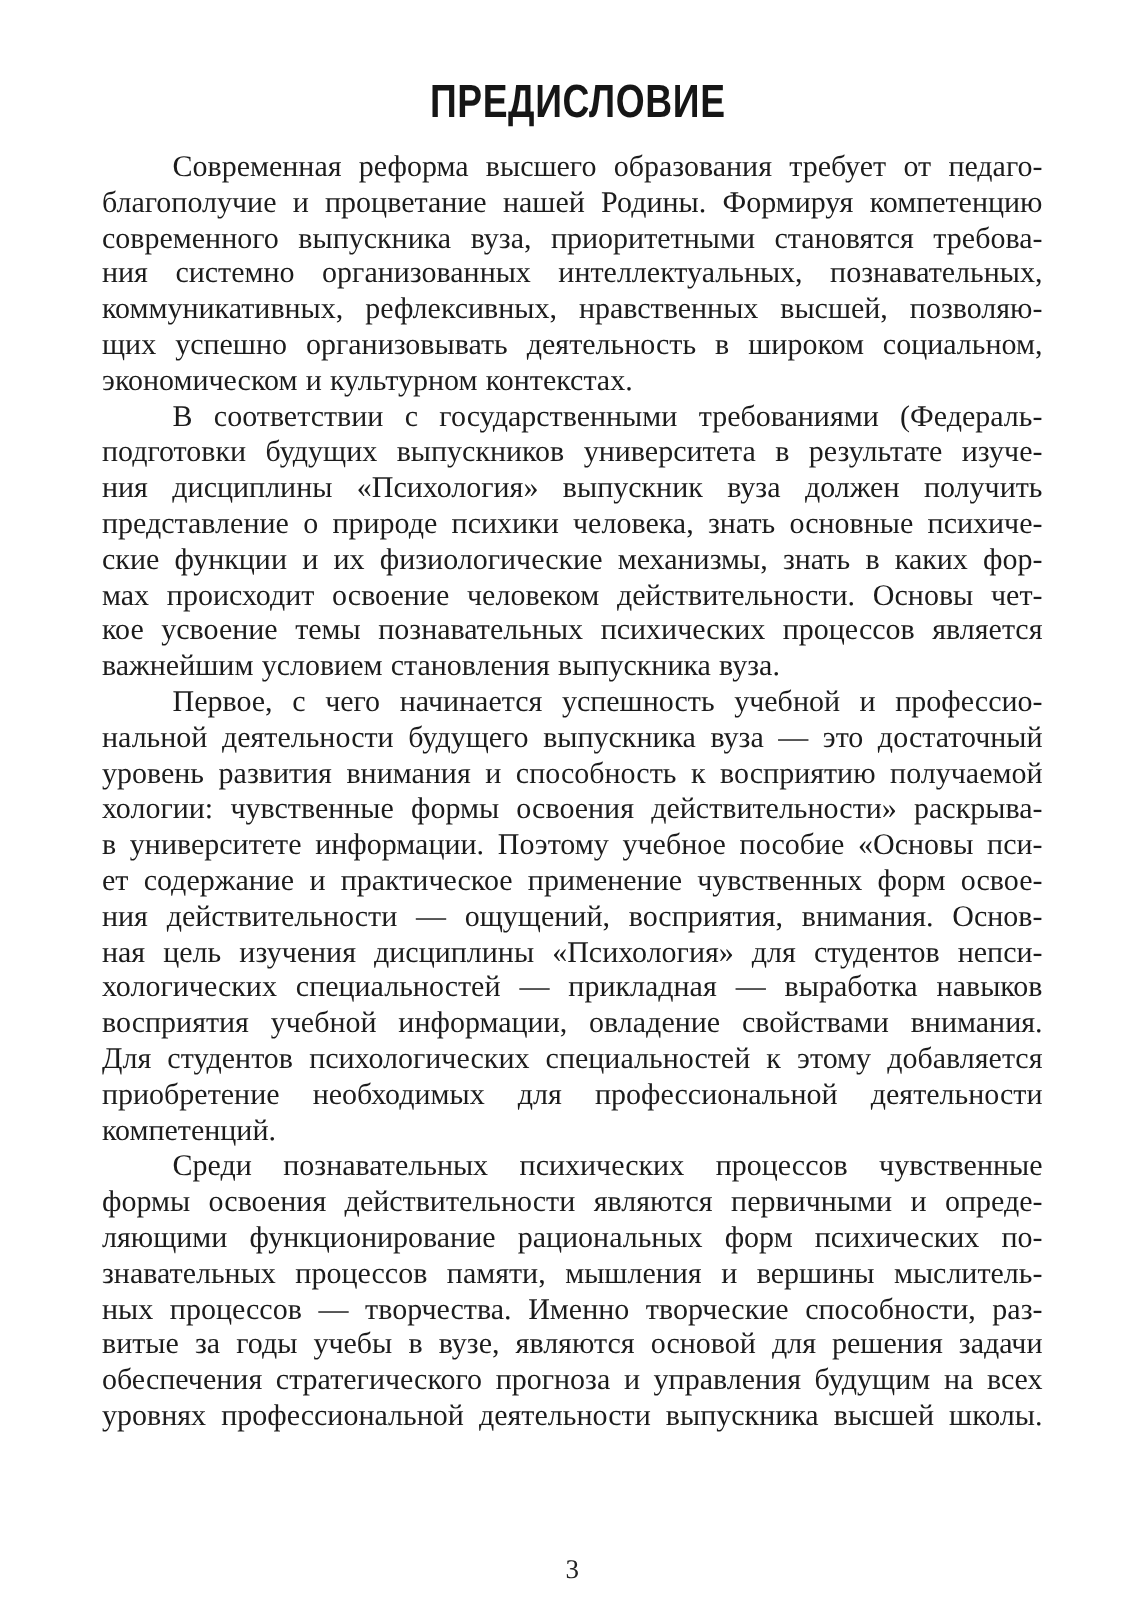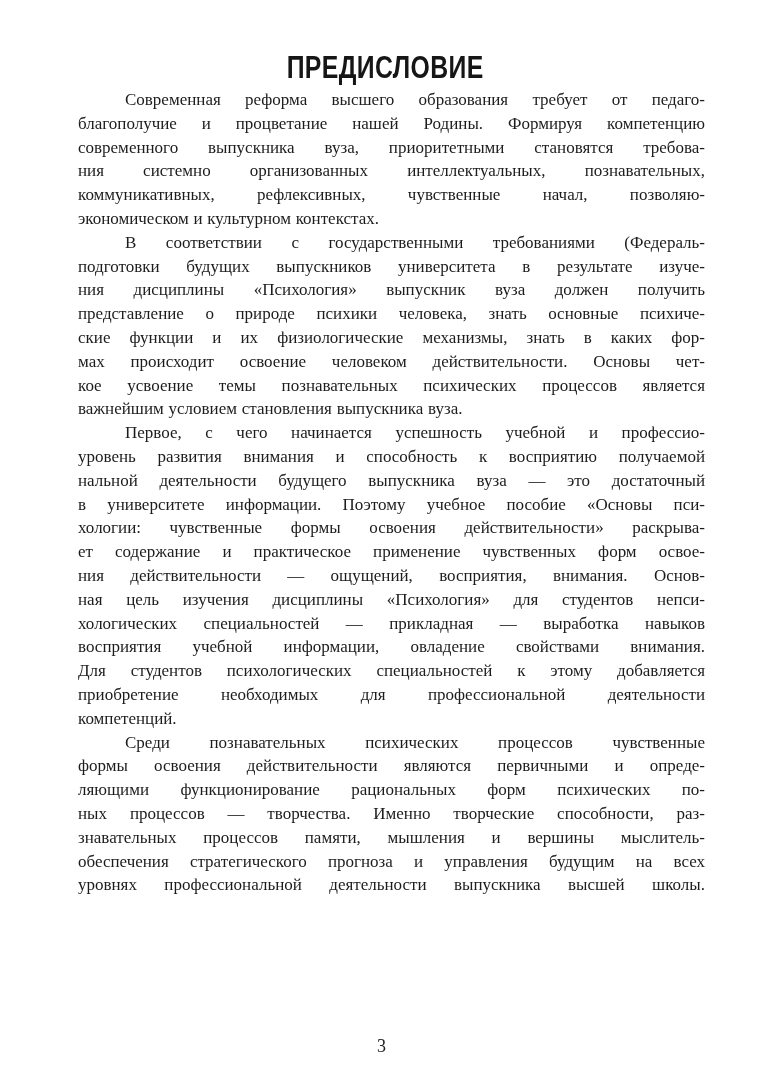--- a/index.html
+++ b/index.html
@@ -30,26 +30,25 @@
     font-size: 31px;
     line-height: 36px;
     letter-spacing: 0.5px;
     transform: scaleX(0.80);
     transform-origin: center;
     white-space: nowrap;
     color: #161616;
   }
   .content {
     position: absolute;
-    top: 88px;
+    top: 100px;
     left: 68px;
     width: 627px;
-    font-size: 17px;
+    font-size: 20px;
     line-height: 23.8px;
-    margin-left: 10px;
   }
   .line {
     text-align: justify;
     text-align-last: justify;
     word-spacing: 0.5px;
   }
   .line.last {
     text-align-last: left;
   }
   .line.indent {
@@ -72,46 +71,48 @@
 <div class="page">
   <div class="title-wrap">
     <span class="title">ПРЕДИСЛОВИЕ</span>
   </div>
 
   <div class="content">
       <div class="line indent">Современная реформа высшего образования требует от педаго-</div>
       <div class="line">благополучие и процветание нашей Родины. Формируя компетенцию</div>
       <div class="line">современного выпускника вуза, приоритетными становятся требова-</div>
       <div class="line">ния системно организованных интеллектуальных, познавательных,</div>
-      <div class="line">коммуникативных, рефлексивных, чувственные начал, позволяю-</div>
+      <div class="line">коммуникативных, рефлексивных, нравственных высшей, позволяю-</div>
+      <div class="line">щих успешно организовывать деятельность в широком социальном,</div>
       <div class="line last">экономическом и культурном контекстах.</div>
       <div class="line indent">В соответствии с государственными требованиями (Федераль-</div>
       <div class="line">подготовки будущих выпускников университета в результате изуче-</div>
       <div class="line">ния дисциплины «Психология» выпускник вуза должен получить</div>
       <div class="line">представление о природе психики человека, знать основные психиче-</div>
       <div class="line">ские функции и их физиологические механизмы, знать в каких фор-</div>
       <div class="line">мах происходит освоение человеком действительности. Основы чет-</div>
       <div class="line">кое усвоение темы познавательных психических процессов является</div>
       <div class="line last">важнейшим условием становления выпускника вуза.</div>
       <div class="line indent">Первое, с чего начинается успешность учебной и профессио-</div>
+      <div class="line">нальной деятельности будущего выпускника вуза — это достаточный</div>
       <div class="line">уровень развития внимания и способность к восприятию получаемой</div>
-      <div class="line">нальной деятельности будущего выпускника вуза — это достаточный</div>
+      <div class="line">хологии: чувственные формы освоения действительности» раскрыва-</div>
       <div class="line">в университете информации. Поэтому учебное пособие «Основы пси-</div>
-      <div class="line">хологии: чувственные формы освоения действительности» раскрыва-</div>
       <div class="line">ет содержание и практическое применение чувственных форм освое-</div>
       <div class="line">ния действительности — ощущений, восприятия, внимания. Основ-</div>
       <div class="line">ная цель изучения дисциплины «Психология» для студентов непси-</div>
       <div class="line">хологических специальностей — прикладная — выработка навыков</div>
       <div class="line">восприятия учебной информации, овладение свойствами внимания.</div>
       <div class="line">Для студентов психологических специальностей к этому добавляется</div>
       <div class="line">приобретение необходимых для профессиональной деятельности</div>
       <div class="line last">компетенций.</div>
       <div class="line indent">Среди познавательных психических процессов чувственные</div>
       <div class="line">формы освоения действительности являются первичными и опреде-</div>
       <div class="line">ляющими функционирование рациональных форм психических по-</div>
+      <div class="line">знавательных процессов памяти, мышления и вершины мыслитель-</div>
       <div class="line">ных процессов — творчества. Именно творческие способности, раз-</div>
-      <div class="line">знавательных процессов памяти, мышления и вершины мыслитель-</div>
+      <div class="line">витые за годы учебы в вузе, являются основой для решения задачи</div>
       <div class="line">обеспечения стратегического прогноза и управления будущим на всех</div>
       <div class="line">уровнях профессиональной деятельности выпускника высшей школы.</div>
     </div>
 
   <div class="page-number">3</div>
 </div>
 
 </body></html>

